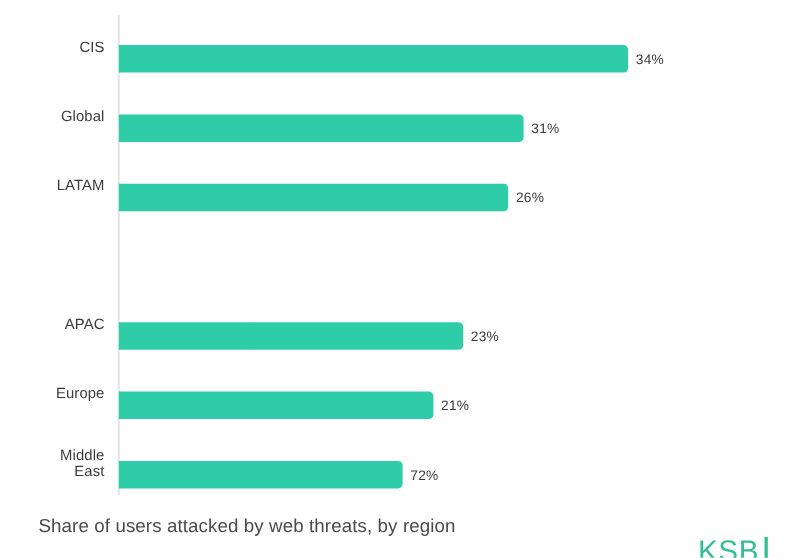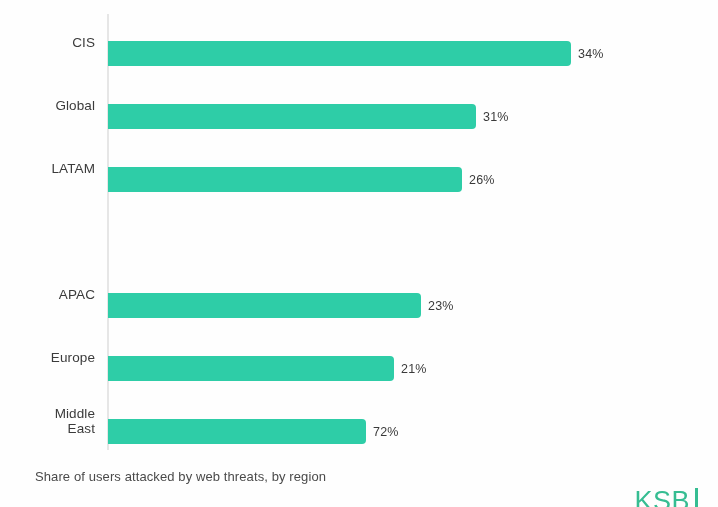--- a/index.html
+++ b/index.html
@@ -75,21 +75,21 @@
     margin-left: 7px;
     letter-spacing: 0.2px;
     white-space: nowrap;
   }
 
   
   #caption {
     position: absolute;
     left: 35px;
     top: 469px;
-    font-size: 13px;
+    font-size: 17px;
     color: #4a4a4a;
     letter-spacing: 0.1px;
   }
   #brand-logo {
     position: absolute;
     right: 20px;
     top: 486px;
     display: flex;
     align-items: center;
     gap: 5px;

